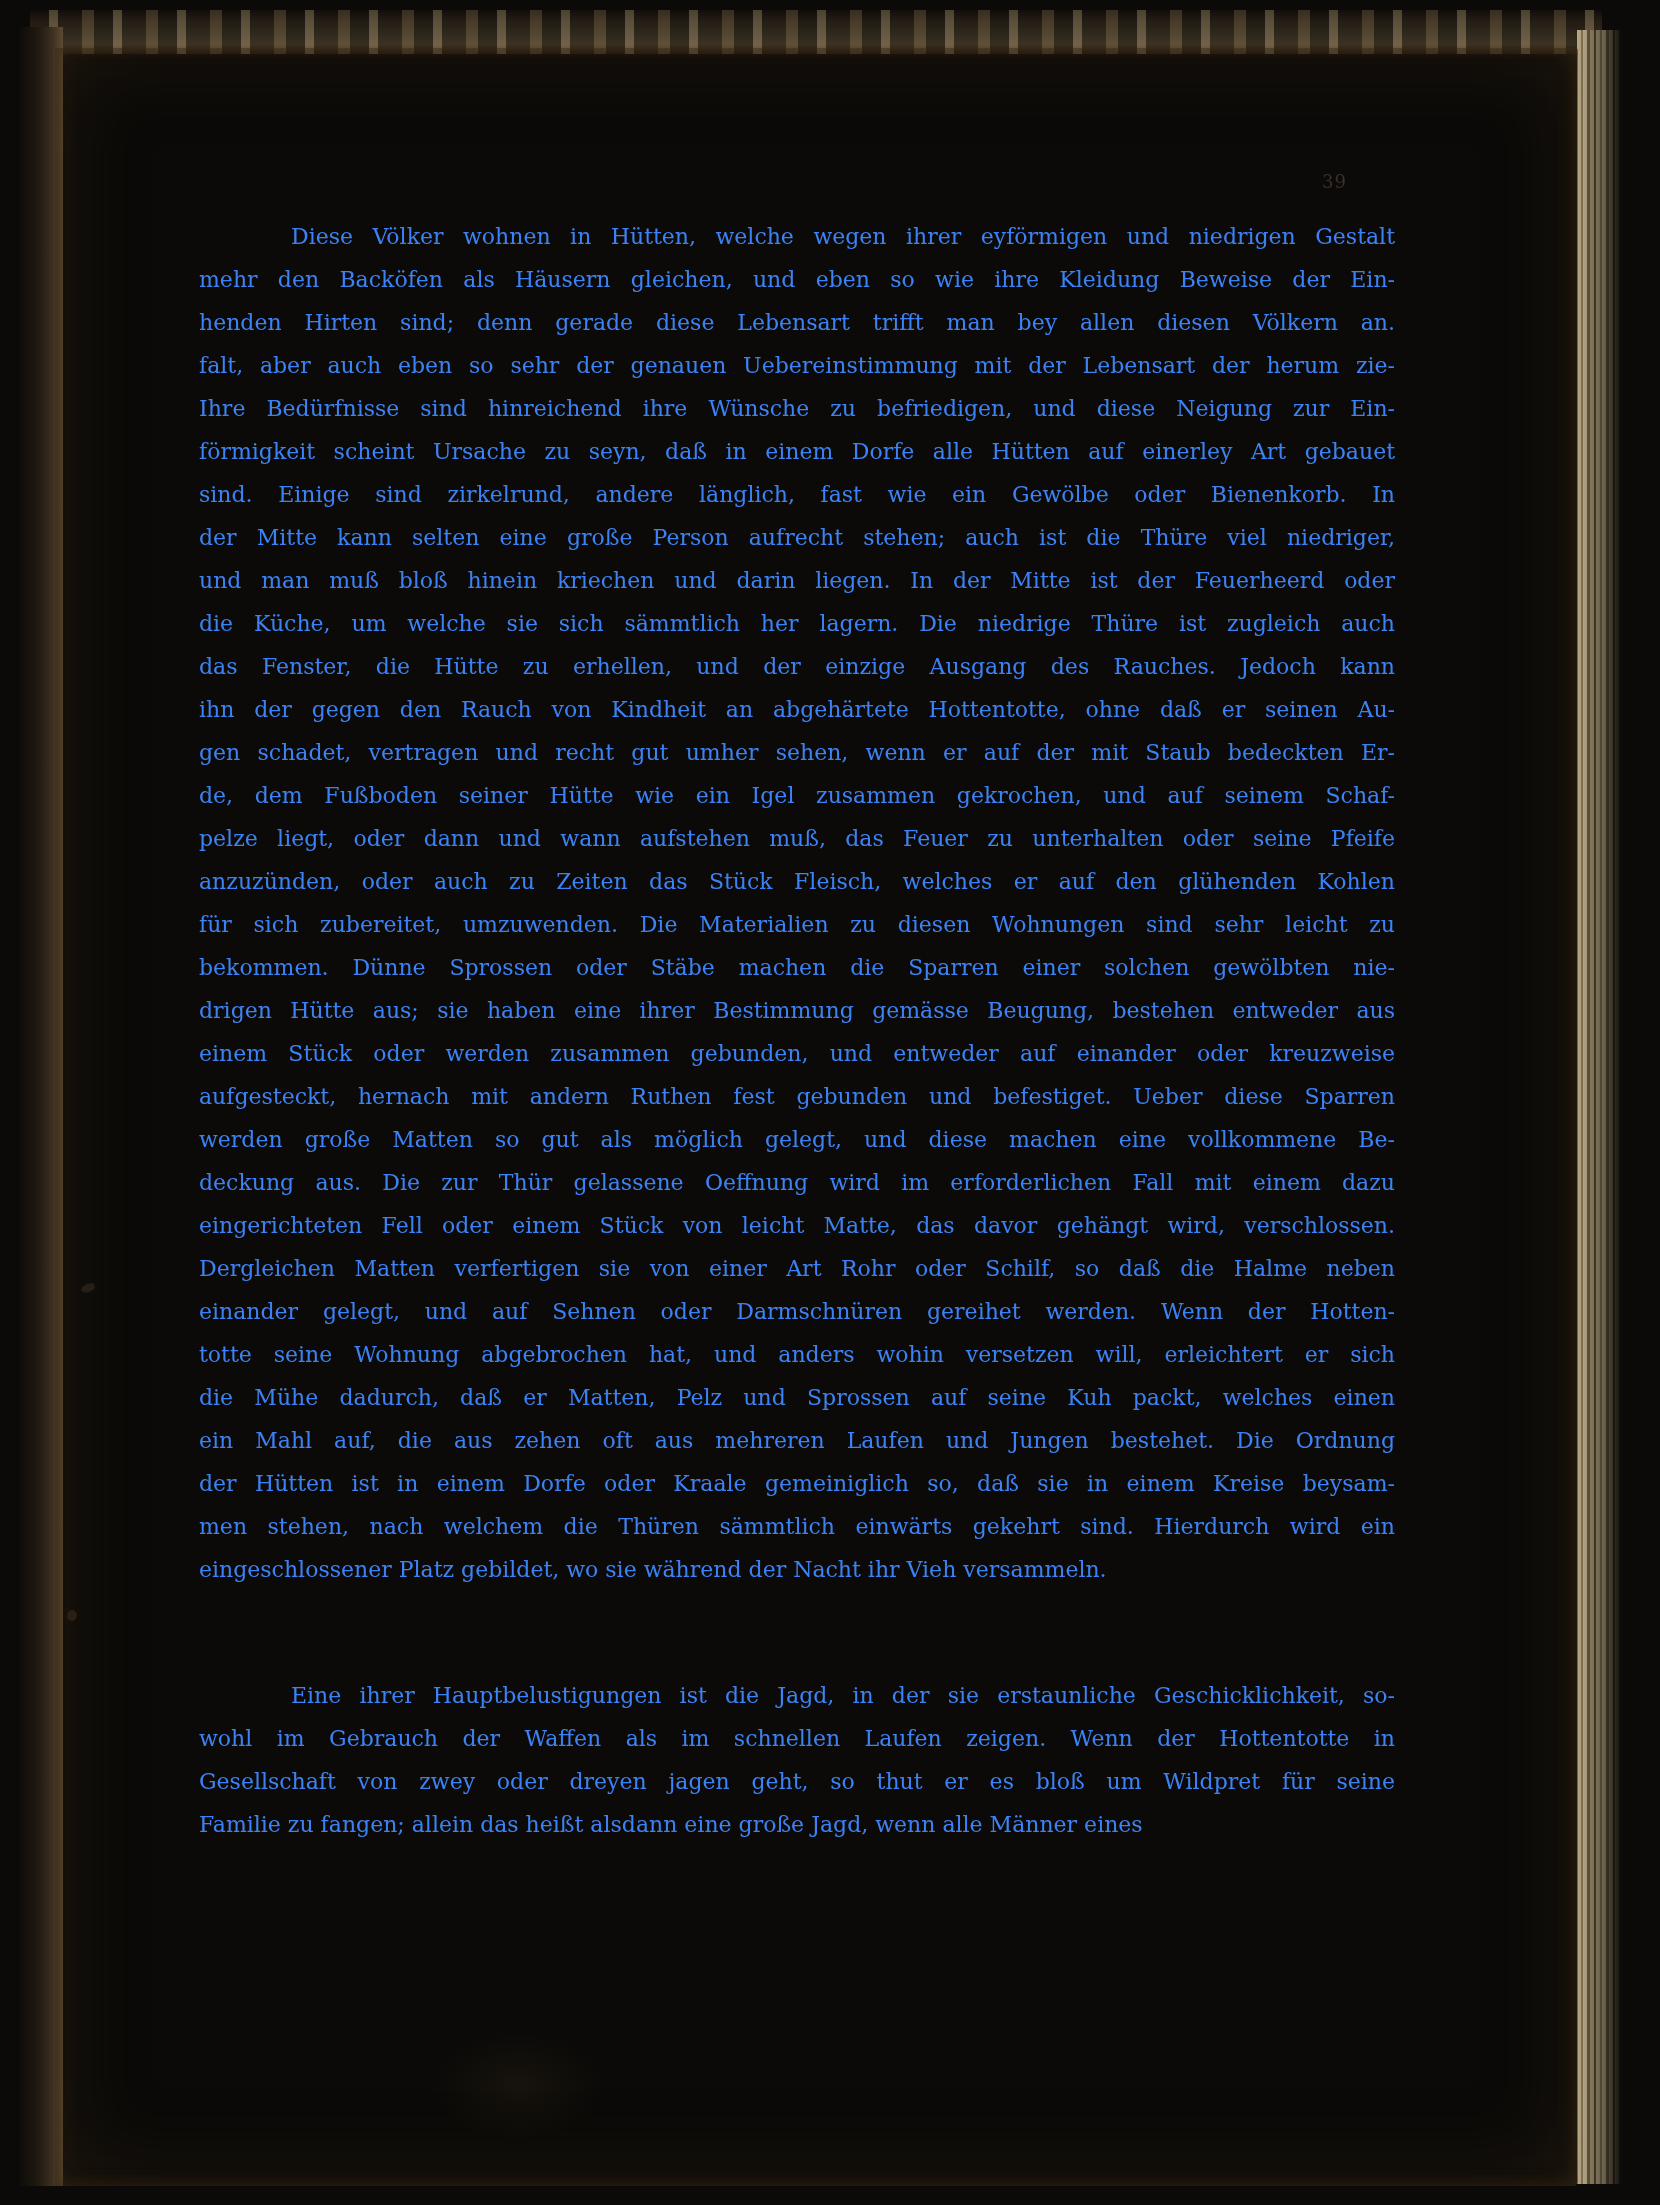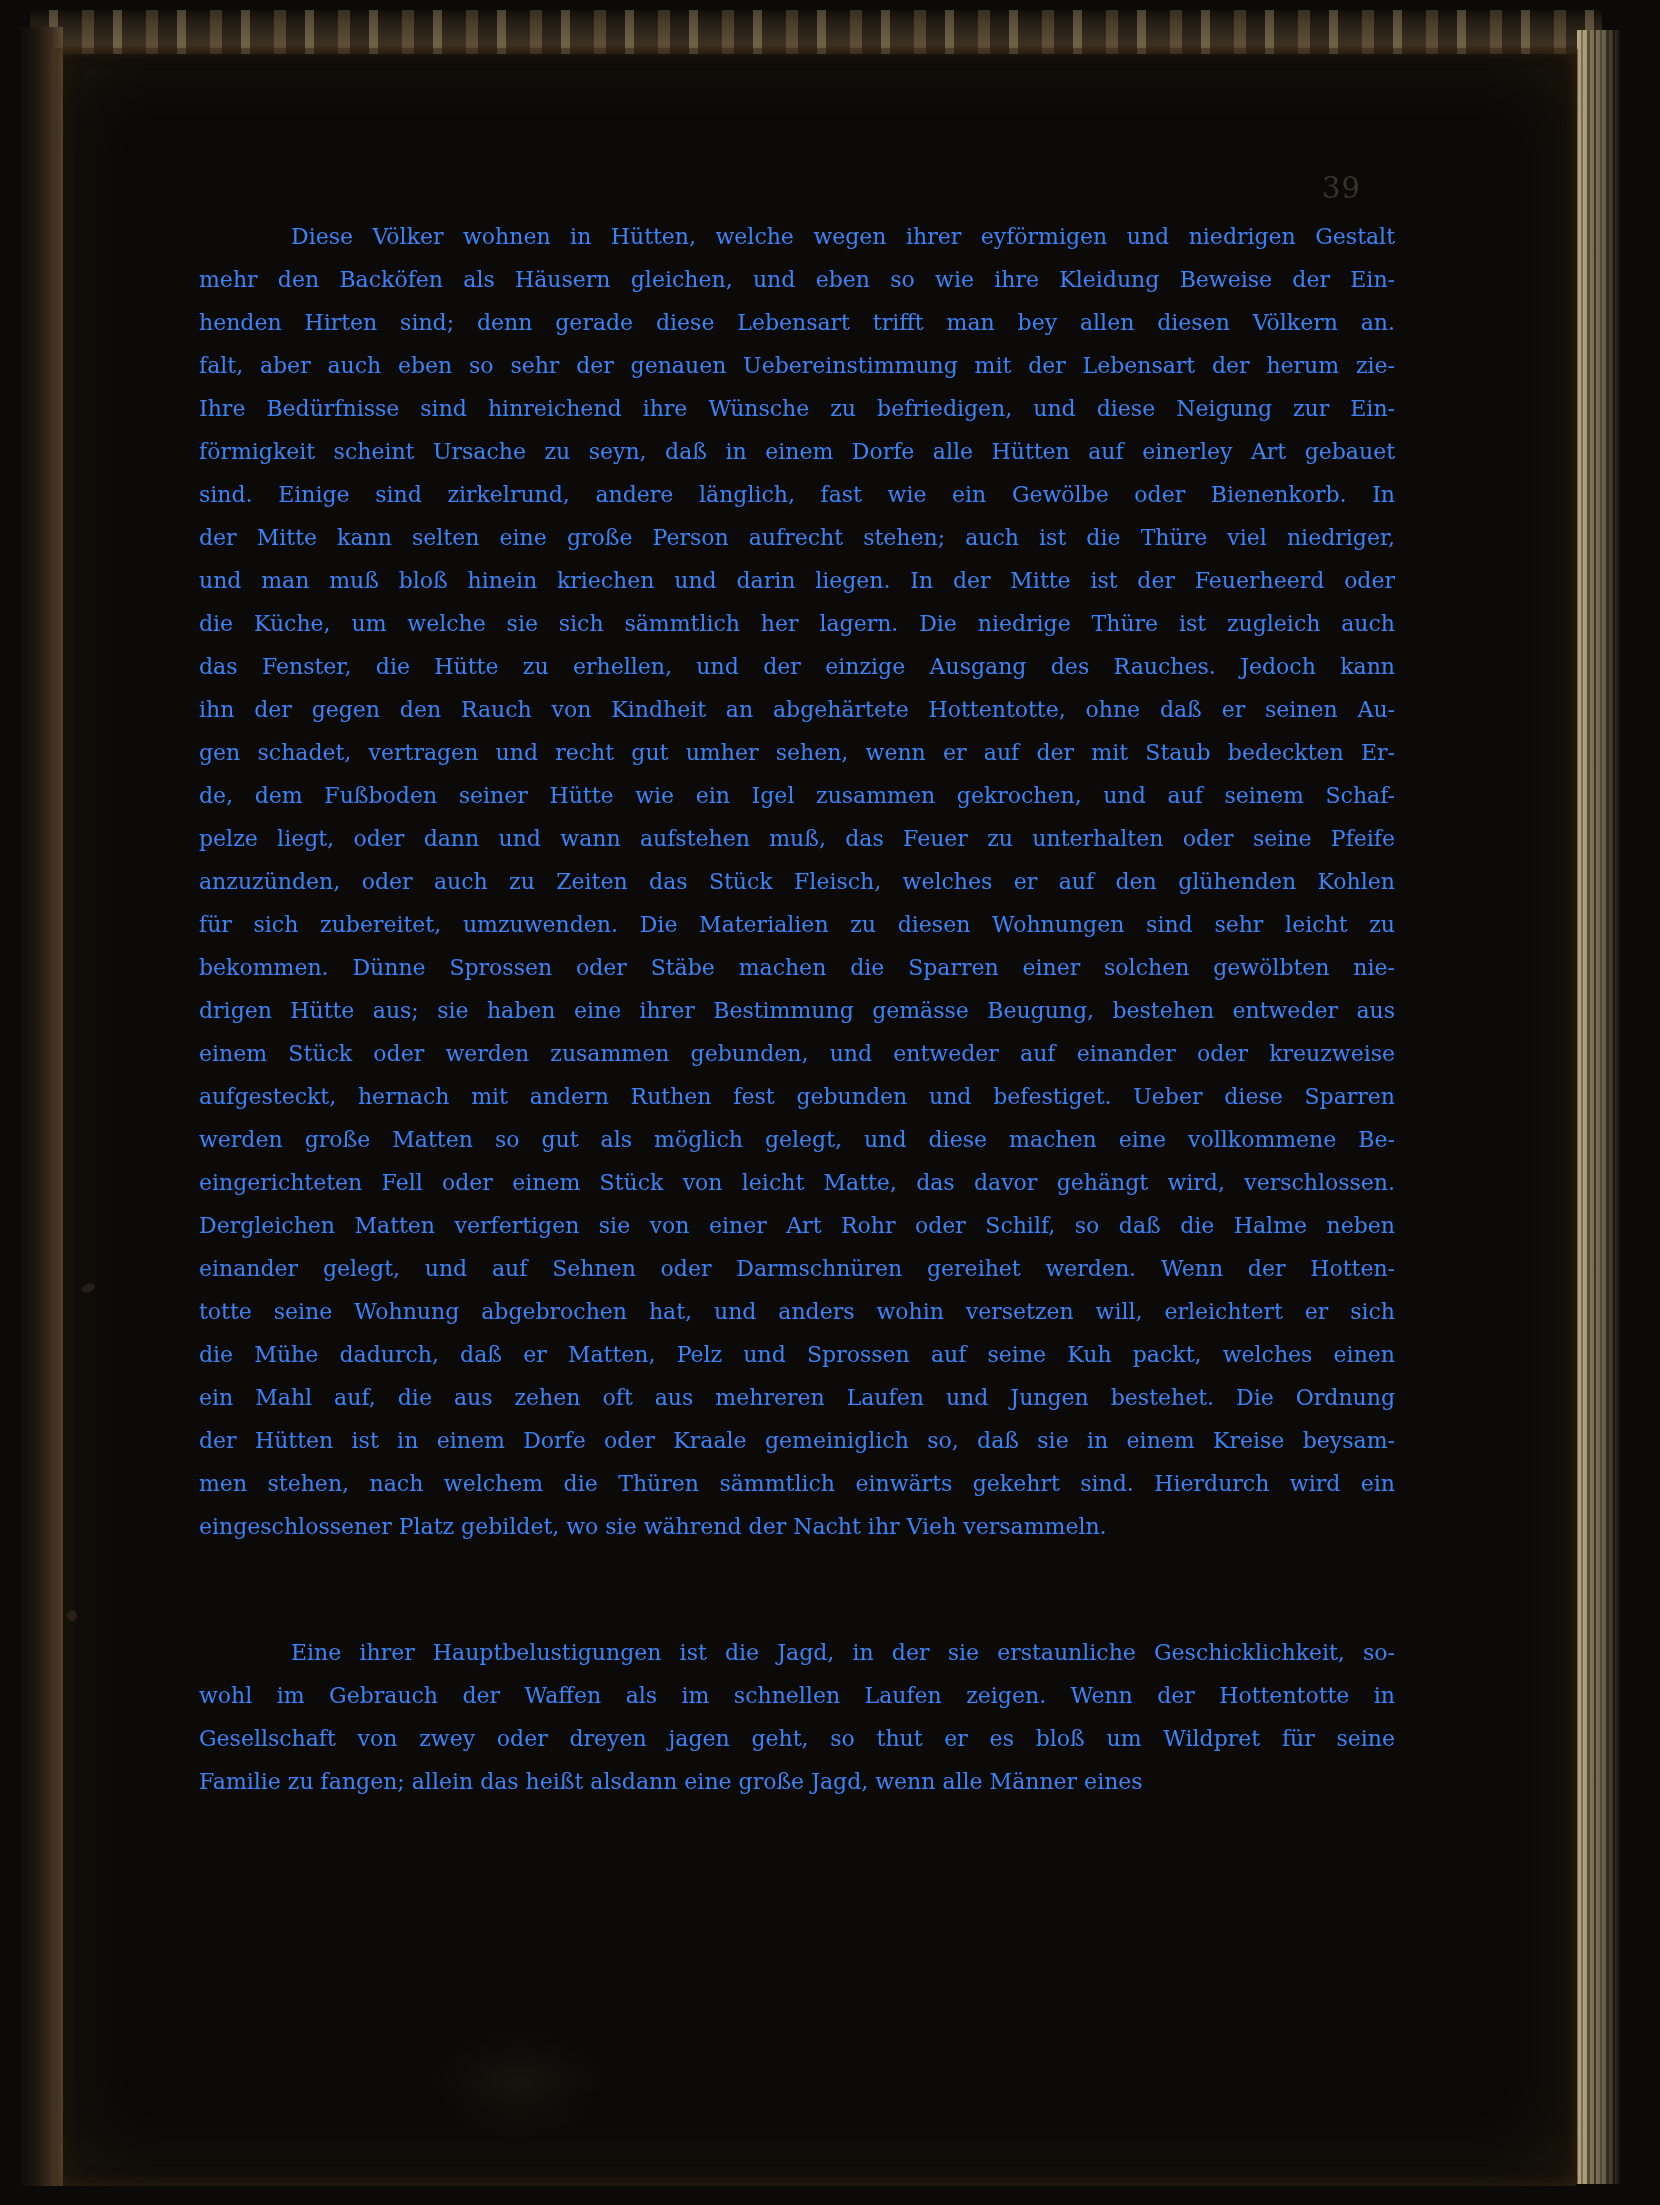--- a/index.html
+++ b/index.html
@@ -59,21 +59,21 @@
       linear-gradient(90deg, #b0a080 0%, #cabd9f 6%, #d5c9ac 18%, #d7ccb0 60%, #d2c5a7 85%, #bfb08e 100%);
     box-shadow:
       inset 0 0 87px rgba(70,50,25,0.38),
       inset 0 0 14px rgba(60,42,22,0.25),
       inset -7.6px 0 16.4px rgba(50,36,20,0.35),
       inset 5.5px 0 22px rgba(60,44,26,0.30);
   }
   .page-number {
     position: absolute;
     left: 1267px; top: 123px;
-    font-size: 29px;
+    font-size: 18px;
     color: #3a3128;
     letter-spacing: 1.1px;
   }
   .text-block {
     position: absolute;
     left: 144px; top: 167px;
     width: 1196px;
     color: #3b82f6;
     font-size: 22px;
     line-height: 43px;
@@ -133,20 +133,21 @@
           <div class="line">gen schadet, vertragen und recht gut umher sehen, wenn er auf der mit Staub bedeckten Er-</div>
           <div class="line">de, dem Fußboden seiner Hütte wie ein Igel zusammen gekrochen, und auf seinem Schaf-</div>
           <div class="line">pelze liegt, oder dann und wann aufstehen muß, das Feuer zu unterhalten oder seine Pfeife</div>
           <div class="line">anzuzünden, oder auch zu Zeiten das Stück Fleisch, welches er auf den glühenden Kohlen</div>
           <div class="line">für sich zubereitet, umzuwenden.  Die Materialien zu diesen Wohnungen sind sehr leicht zu</div>
           <div class="line">bekommen.  Dünne Sprossen oder Stäbe machen die Sparren einer solchen gewölbten nie-</div>
           <div class="line">drigen Hütte aus; sie haben eine ihrer Bestimmung gemässe Beugung, bestehen entweder aus</div>
           <div class="line">einem Stück oder werden zusammen gebunden, und entweder auf einander oder kreuzweise</div>
           <div class="line">aufgesteckt, hernach mit andern Ruthen fest gebunden und befestiget.  Ueber diese Sparren</div>
           <div class="line">werden große Matten so gut als möglich gelegt, und diese machen eine vollkommene Be-</div>
+          <div class="line">deckung aus.  Die zur Thür gelassene Oeffnung wird im erforderlichen Fall mit einem dazu</div>
           <div class="line">eingerichteten Fell oder einem Stück von leicht Matte, das davor gehängt wird, verschlossen.</div>
           <div class="line">Dergleichen Matten verfertigen sie von einer Art Rohr oder Schilf, so daß die Halme neben</div>
           <div class="line">einander gelegt, und auf Sehnen oder Darmschnüren gereihet werden.  Wenn der Hotten-</div>
           <div class="line">totte seine Wohnung abgebrochen hat, und anders wohin versetzen will, erleichtert er sich</div>
           <div class="line">die Mühe dadurch, daß er Matten, Pelz und Sprossen auf seine Kuh packt, welches einen</div>
           <div class="line">ein Mahl auf, die aus zehen oft aus mehreren Laufen und Jungen bestehet.  Die Ordnung</div>
           <div class="line">der Hütten ist in einem Dorfe oder Kraale gemeiniglich so, daß sie in einem Kreise beysam-</div>
           <div class="line">men stehen, nach welchem die Thüren sämmtlich einwärts gekehrt sind.  Hierdurch wird ein</div>
           <div class="line last">eingeschlossener Platz gebildet, wo sie während der Nacht ihr Vieh versammeln.</div>
         </div>

